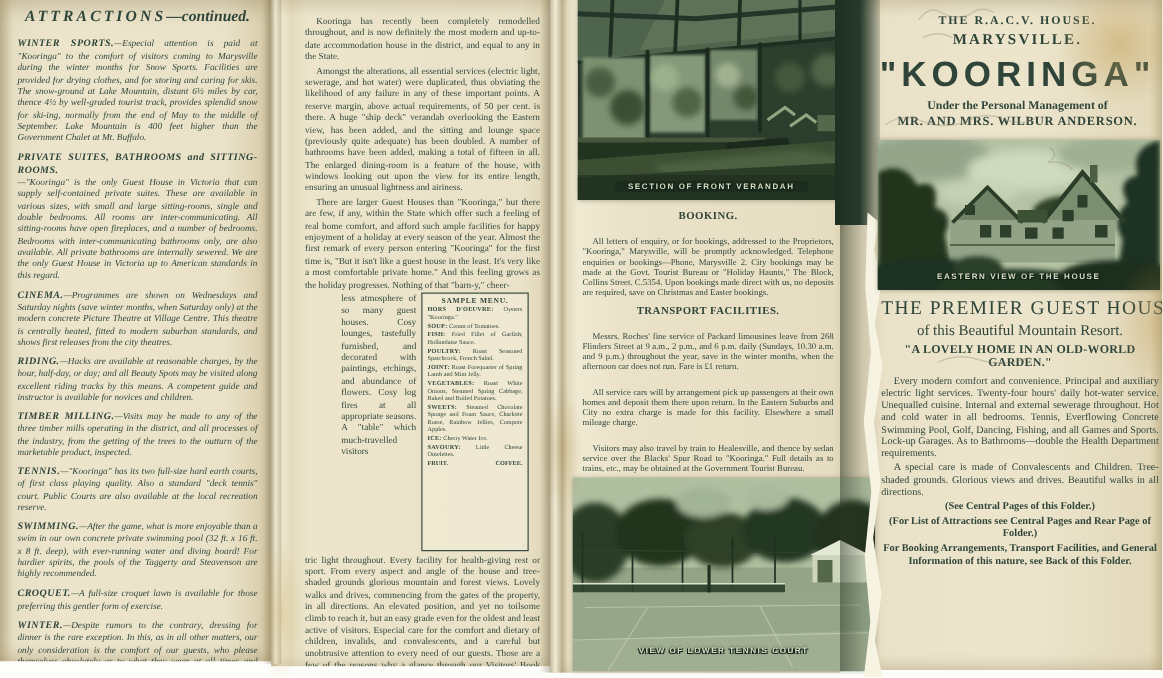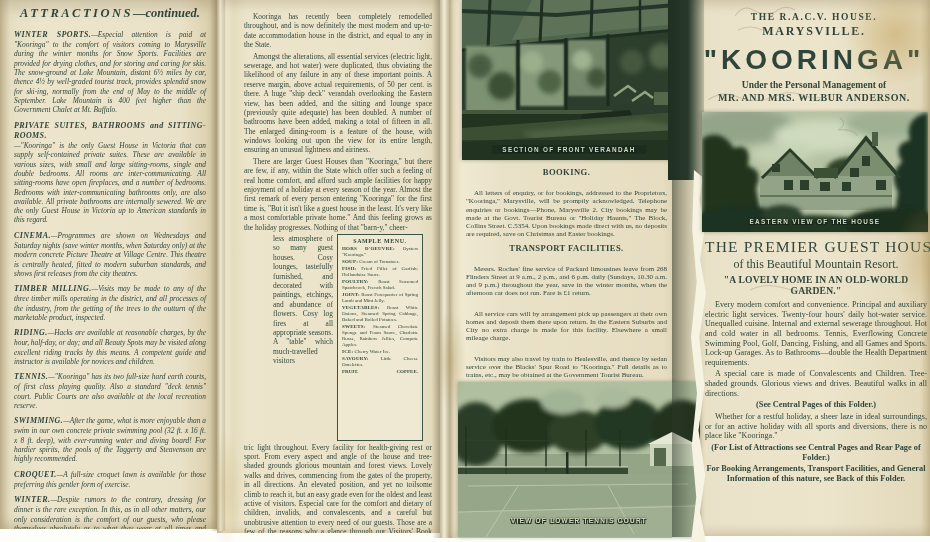--- a/index.html
+++ b/index.html
@@ -91,22 +91,22 @@
 <body>
 
 <div class="scan">
 
   <div class="panel panel1">
     <div class="p1-inner">
       <div class="attr-title"><span class="sp">ATTRACTIONS</span><span>—continued.</span></div>
       <p class="sec"><b>WINTER SPORTS.</b><span>—Especial attention is paid at "Kooringa" to the comfort of visitors coming to Marysville during the winter months for Snow Sports.  Facilities are provided for drying clothes, and for storing and caring for skis.  The snow-ground at Lake Mountain, distant 6½ miles by car, thence 4½ by well-graded tourist track, provides splendid snow for ski-ing, normally from the end of May to the middle of September.  Lake Mountain is 400 feet higher than the Government Chalet at Mt. Buffalo.</span></p>
       <p class="sec block"><b>PRIVATE SUITES, BATHROOMS and SITTING-ROOMS.</b><span>—"Kooringa" is the only Guest House in Victoria that can supply self-contained private suites.  These are available in various sizes, with small and large sitting-rooms, single and double bedrooms.  All rooms are inter-communicating.  All sitting-rooms have open fireplaces, and a number of bedrooms.  Bedrooms with inter-communicating bathrooms only, are also available.  All private bathrooms are internally sewered.  We are the only Guest House in Victoria up to American standards in this regard.</span></p>
       <p class="sec"><b>CINEMA.</b><span>—Programmes are shown on Wednesdays and Saturday nights (save winter months, when Saturday only) at the modern concrete Picture Theatre at Village Centre. This theatre is centrally heated, fitted to modern suburban standards, and shows first releases from the city theatres.</span></p>
+      <p class="sec"><b>RIDING.</b><span>—Hacks are available at reasonable charges, by the hour, half-day, or day; and all Beauty Spots may be visited along excellent riding tracks by this means.  A competent guide and instructor is available for novices and children.</span></p>
       <p class="sec"><b>TIMBER MILLING.</b><span>—Visits may be made to any of the three timber mills operating in the district, and all processes of the industry, from the getting of the trees to the outturn of the marketable product, inspected.</span></p>
-      <p class="sec"><b>RIDING.</b><span>—Hacks are available at reasonable charges, by the hour, half-day, or day; and all Beauty Spots may be visited along excellent riding tracks by this means.  A competent guide and instructor is available for novices and children.</span></p>
       <p class="sec"><b>TENNIS.</b><span>—"Kooringa" has its two full-size hard earth courts, of first class playing quality.  Also a standard "deck tennis" court.  Public Courts are also available at the local recreation reserve.</span></p>
       <p class="sec"><b>SWIMMING.</b><span>—After the game, what is more enjoyable than a swim in our own concrete private swimming pool (32 ft. x 16 ft. x 8 ft. deep), with ever-running water and diving board!  For hardier spirits, the pools of the Taggerty and Steavenson are highly recommended.</span></p>
       <p class="sec"><b>CROQUET.</b><span>—A full-size croquet lawn is available for those preferring this gentler form of exercise.</span></p>
       <p class="sec"><b>WINTER.</b><span>—Despite rumors to the contrary, dressing for dinner is the rare exception.  In this, as in all other matters, our only consideration is the comfort of our guests, who please themselves absolutely as to what they wear at all times and seasons.</span></p>
     </div>
   </div>
 
   <div class="panel panel2">
     <div class="p2-inner">
       <p class="p2para">Kooringa has recently been completely remodelled throughout, and is now definitely the most modern and up-to-date accommodation house in the district, and equal to any in the State.</p>
@@ -160,21 +160,20 @@
       <div class="mgmt1">Under the Personal Management of</div>
       <div class="mgmt2">MR. AND MRS. WILBUR ANDERSON.</div>
     </div>
     <div class="cover-body">
       <div class="prem1">THE PREMIER GUEST HOUSE</div>
       <div class="prem2">of this Beautiful Mountain Resort.</div>
       <div class="prem3">"A LOVELY HOME IN AN OLD-WORLD GARDEN."</div>
       <p class="cpara">Every modern comfort and convenience.  Principal and auxiliary electric light services.  Twenty-four hours' daily hot-water service.  Unequalled cuisine.  Internal and external sewerage throughout.  Hot and cold water in all bedrooms.  Tennis, Everflowing Concrete Swimming Pool, Golf, Dancing, Fishing, and all Games and Sports. Lock-up Garages.  As to Bathrooms—double the Health Department requirements.</p>
       <p class="cpara">A special care is made of Convalescents and Children. Tree-shaded grounds.  Glorious views and drives. Beautiful walks in all directions.</p>
       <div class="cnote">(See Central Pages of this Folder.)</div>
-      <p class="cpara">Whether for a restful holiday, a sheer laze in ideal surroundings, or for an active holiday with all sports and diversions, there is no place like "Kooringa."</p>
       <div class="cnote">(For List of Attractions see Central Pages and Rear Page of Folder.)</div>
       <div class="cbold">For Booking Arrangements, Transport Facilities, and General Information of this nature, see Back of this Folder.</div>
     </div>
   </div>
 
   <div class="photo ph-verandah">
     <svg viewBox="0 0 214 160" width="214" height="160">
       <defs>
         <filter id="vb1">
             <feGaussianBlur stdDeviation="1.1"></feGaussianBlur>

